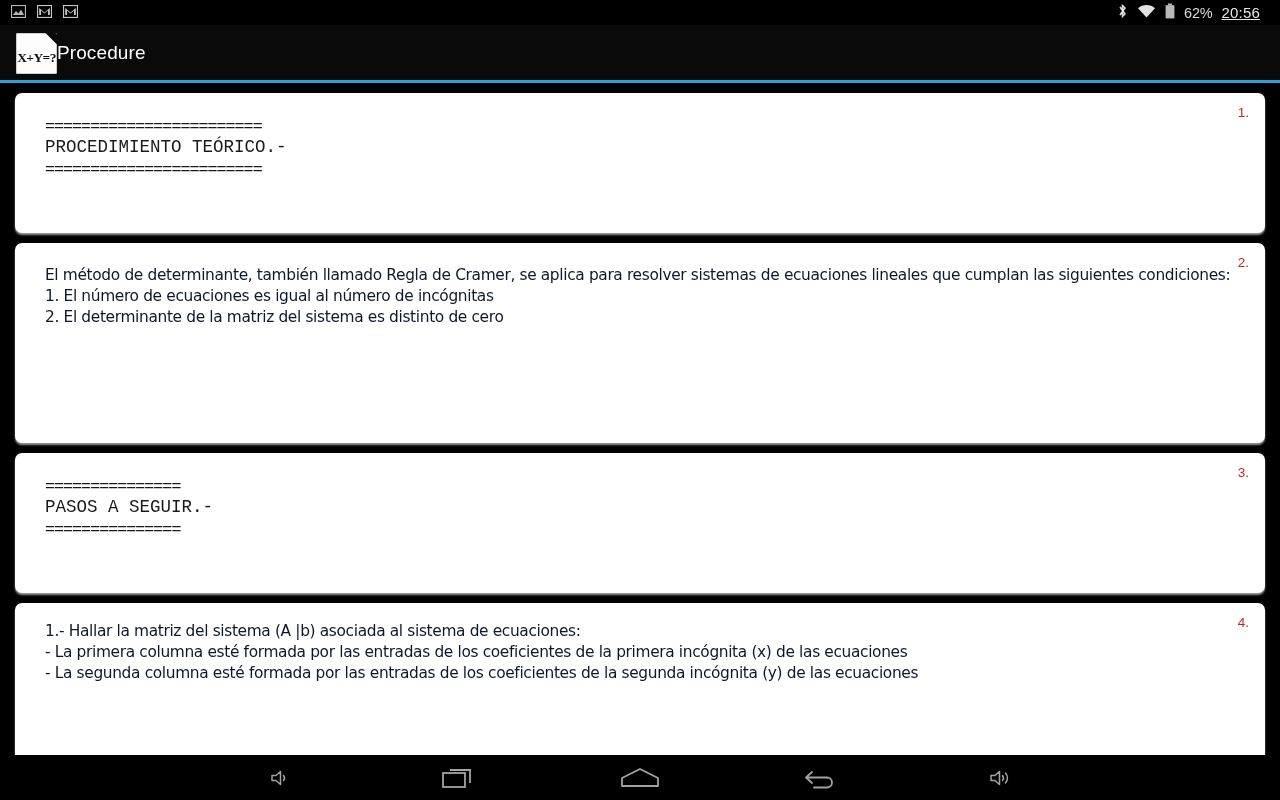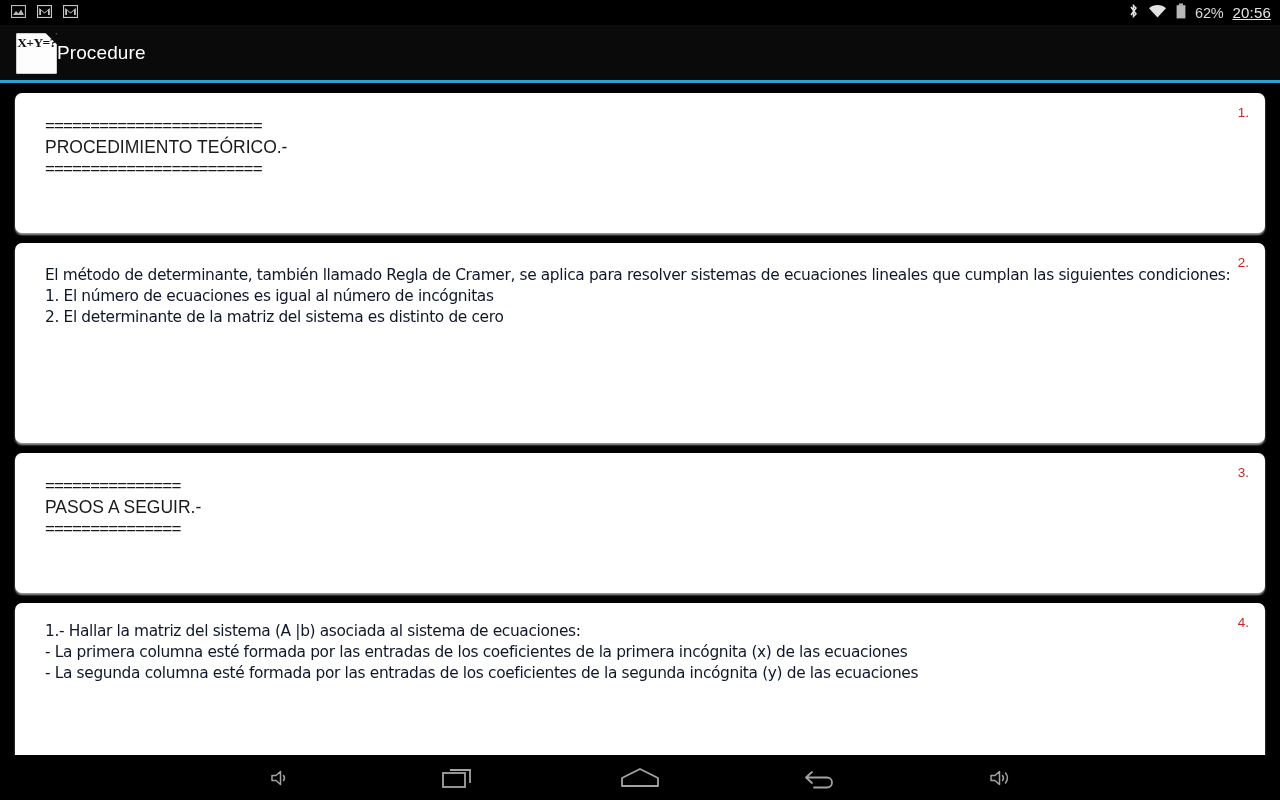--- a/index.html
+++ b/index.html
@@ -14,21 +14,21 @@
   #status-bar{
     position:absolute; top:0; left:0;
     width:1280px; height:26px;
     background:#000;
     display:flex; align-items:center;
     border-bottom:1px solid #0d0d0d;
   }
   #status-left{ display:flex; align-items:center; gap:11px; padding-left:11px; }
   #status-right{
     margin-left:auto; display:flex; align-items:center; gap:9px;
-    padding-right:9px; color:#d8d8d8; font-size:14.5px;
+    padding-right:20px; color:#d8d8d8; font-size:14.5px;
   }
   .sb-ico{ display:block; }
   #battery-pct{ color:#d9d9d9; font-size:14.5px; letter-spacing:-0.2px; }
   #clock{ color:#e6e6e6; font-size:15px; letter-spacing:0.2px;text-decoration:underline; }
 
   
   #app-bar{
     position:absolute; top:26px; left:0;
     width:1280px; height:54px;
     background:#0a0a0a;
@@ -50,21 +50,21 @@
     background:#0a0a0a;
     clip-path:polygon(0 0,100% 100%,100% 0);
   }
   #app-icon-text{
     font-family:"Liberation Serif", serif;
     font-weight:700;
     font-size:13.5px;
     color:#111;
     letter-spacing:-0.6px;
     line-height:1;
-    padding-bottom:24px;
+    padding-bottom:9px;
     white-space:nowrap;
   }
   #app-title{
     color:#ffffff;
     font-size:19px;
     margin-left:0;
     font-weight:400;
     letter-spacing:0.1px;
   }
   #accent-rule{
@@ -102,21 +102,21 @@
   }
   .rule-line{
     font-family:"Liberation Sans", sans-serif;
     font-size:17px;
     line-height:21px;
     color:#1a1a1a;
     letter-spacing:-0.9px;
     white-space:nowrap;
   }
   .heading-text{
-    font-family:Liberation Sans, sans-serif;
+    font-family:Liberation Mono, monospace;
     font-size:17.5px;
     line-height:22px;
     color:#1a1a1a;
     white-space:nowrap;
   }
   
   .para{
     font-family:"DejaVu Sans", sans-serif;
     font-size:15.4px;
     line-height:21px;

